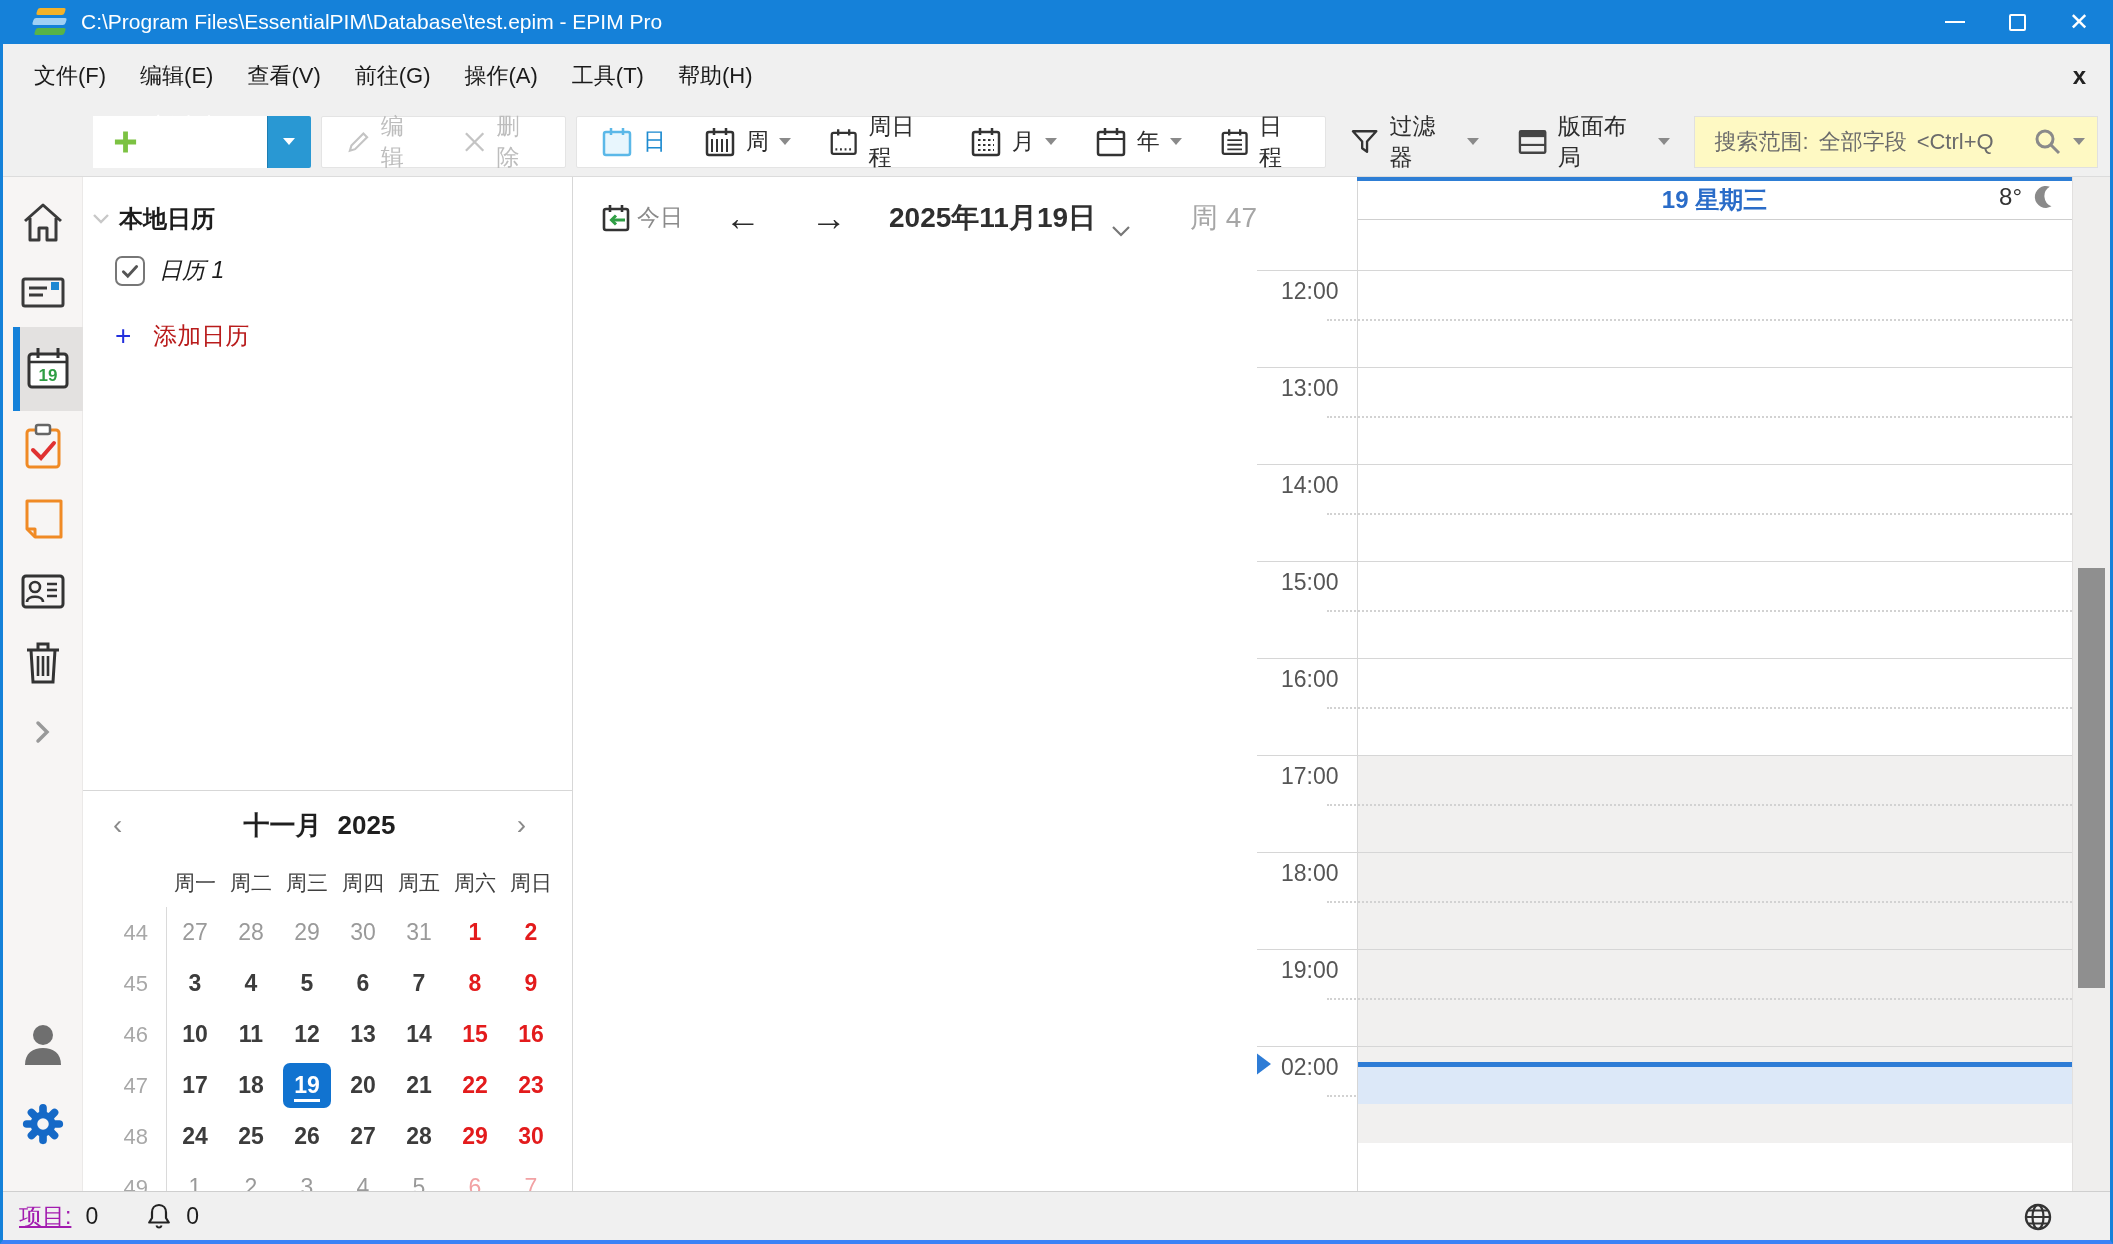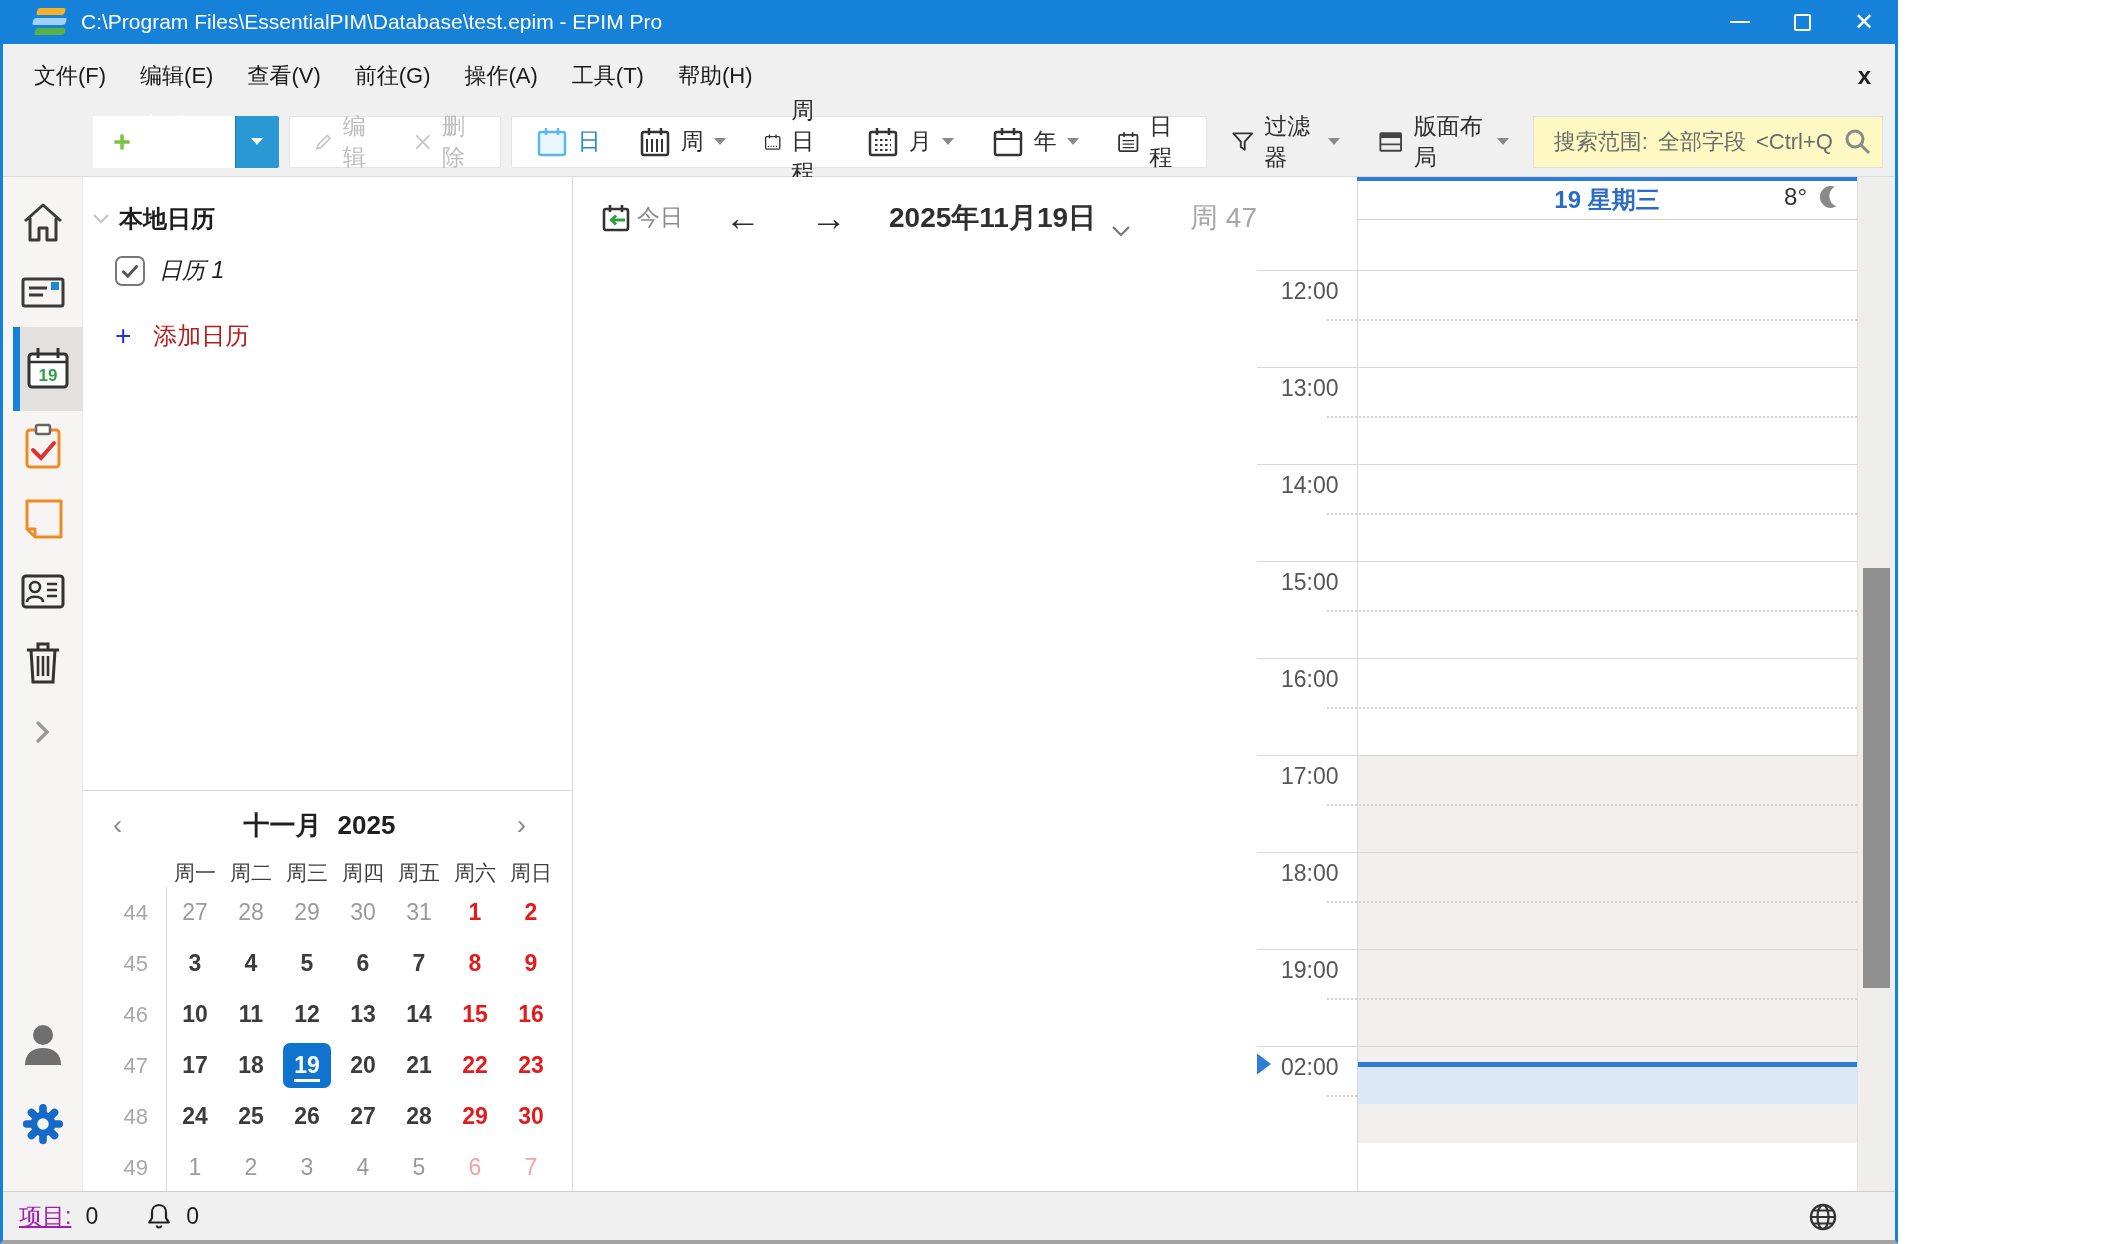--- a/index.html
+++ b/index.html
@@ -1,19 +1,19 @@
 <!DOCTYPE html>
 <html><head>
 <meta charset="utf-8">
 <style>
   * { box-sizing: border-box; margin: 0; padding: 0; }
   html,body { width:2113px; height:1244px; overflow:hidden; }
   body { font-family:"Liberation Sans","DejaVu Sans",sans-serif; background:#fff; }
-  .app { width:1898px; height:1244px; display:flex; flex-direction:column;
-         border-left:3px solid #1581d9; border-right:3px solid #1581d9; border-bottom:4px solid #a3a3a3; }
+  .app { width:2113px; height:1244px; display:flex; flex-direction:column;
+         border-left:3px solid #1581d9; border-right:3px solid #1581d9; border-bottom:4px solid #3b82f6; }
 
   
   .titlebar { height:44px; background:#1581d9; display:flex; align-items:center; padding-left:26px; flex:none; }
   .logo { width:40px; height:30px; position:relative; margin-right:12px; flex:none; }
   .logo i { position:absolute; left:0; height:7px; border-radius:2px; transform:skewX(-18deg); display:block; }
   .logo .s1 { top:1px;  left:8px; width:28px; background:#f3b229; }
   .logo .s2 { top:11px; left:4px; width:33px; background:#9fd0f5; }
   .logo .s3 { top:21px; left:6px; width:30px; background:#57b347; }
   .win-title { color:#fff; font-size:21px; }
   .win-btns { margin-left:auto; display:flex; height:100%; }
@@ -66,21 +66,21 @@
   .checkbox { width:30px; height:30px; border:2px solid #777; border-radius:7px; display:flex; align-items:center; justify-content:center; background:#fff; }
   .add-row { display:flex; align-items:center; gap:22px; margin:34px 0 0 22px; }
   .add-plus { color:#2330dd; font-size:28px; line-height:1; }
   .add-label { color:#b91c1c; font-size:24px; }
 
   .minical { border-top:1px solid #d7d7d7; flex:1; padding-top:10px; }
   .mc-head { height:48px; display:flex; align-items:center; padding:0 46px 0 30px; }
   .mc-title { flex:1; text-align:center; font-size:26px; font-weight:bold; color:#1f1f1f; }
   .mc-title .yr { margin-left:16px; }
   .mc-nav { color:#8a8a8a; font-size:28px; line-height:1; }
-  .mc-week { display:flex; padding-left:84px; height:38px; align-items:flex-end; }
+  .mc-week { display:flex; padding-left:84px; height:38px; align-items:flex-start;margin-top:20px; }
   .mc-week span { width:56px; text-align:center; font-size:21px; color:#3f3f3f; }
   .mc-row { display:flex; height:51px; align-items:center; }
   .mc-num { width:84px; text-align:right; padding-right:18px; color:#a8a8a8; font-size:22px; border-right:1px solid #dadada; height:100%; display:flex; align-items:center; justify-content:flex-end; }
   .mc-cell { width:56px; height:100%; display:flex; align-items:center; justify-content:center; }
   .mc-cell .d { font-size:23px; font-weight:600; color:#3c3c3c; display:flex; align-items:center; justify-content:center; width:48px; height:45px; position:relative; }
   .mc-cell .d.dim { color:#9a9a9a; font-weight:400; }
   .mc-cell .d.red { color:#e31b1c; }
   .mc-cell .d.dimred { color:#f2a2a4; font-weight:400; }
   .mc-cell .d.selected { background:#1173d0; color:#fff; border-radius:7px; }
   .mc-cell .d.selected::after { content:""; position:absolute; bottom:6px; left:11px; width:26px; height:3px; background:#fff; }

